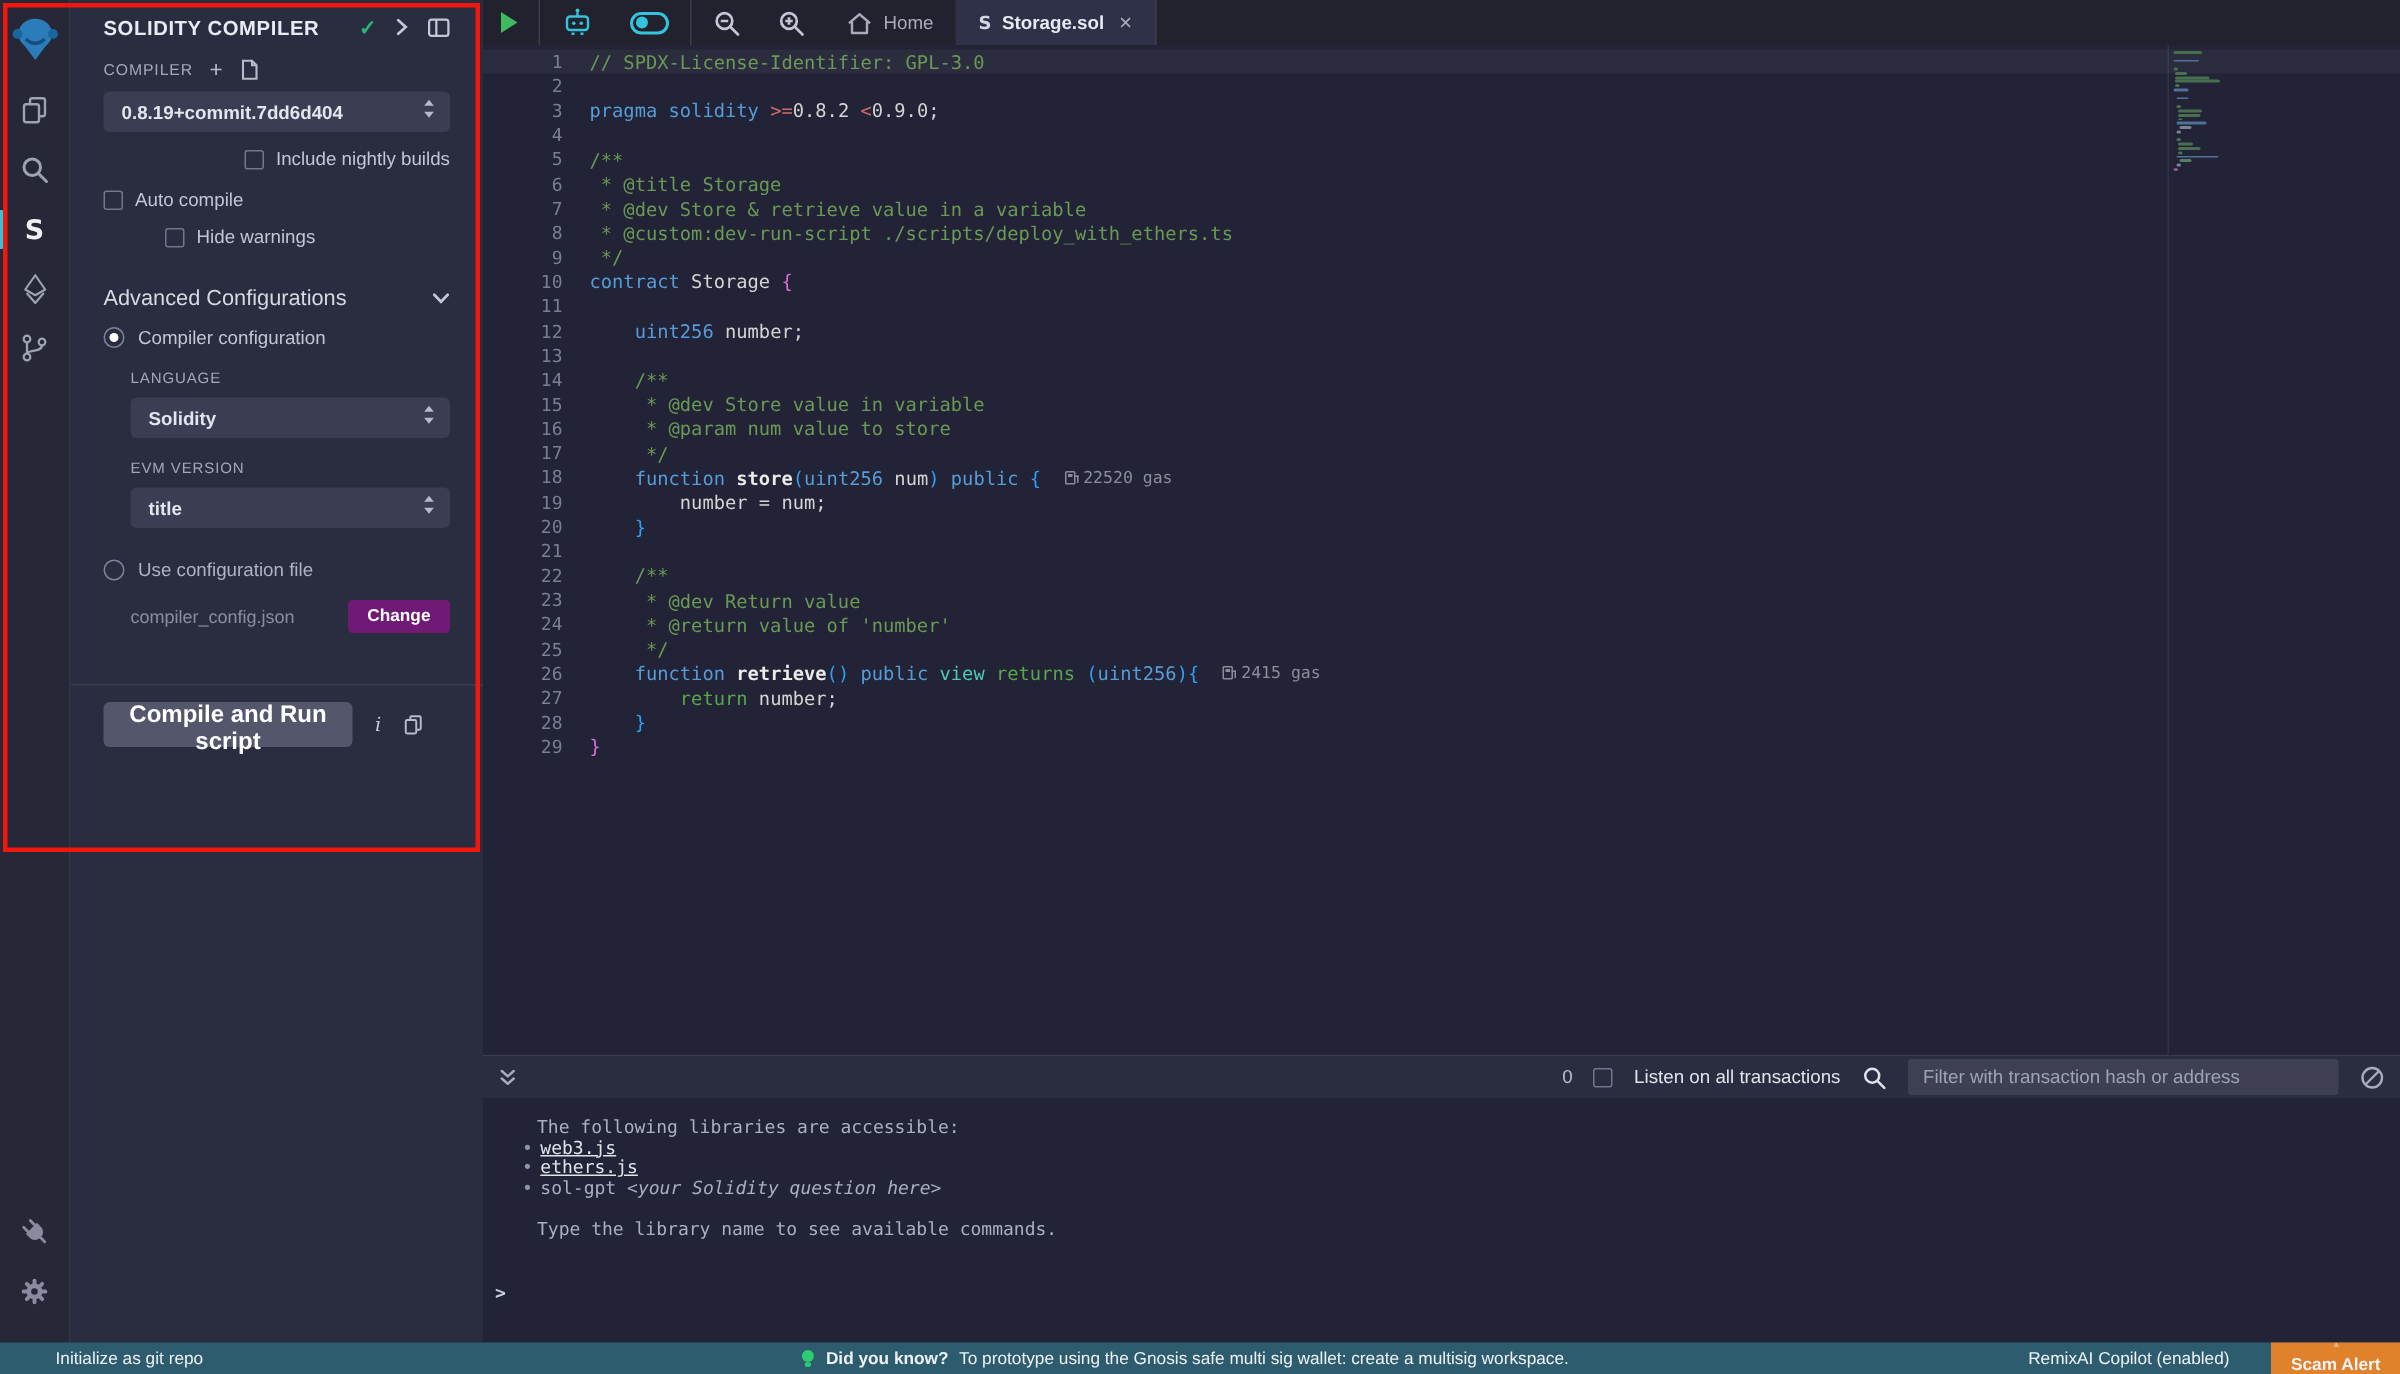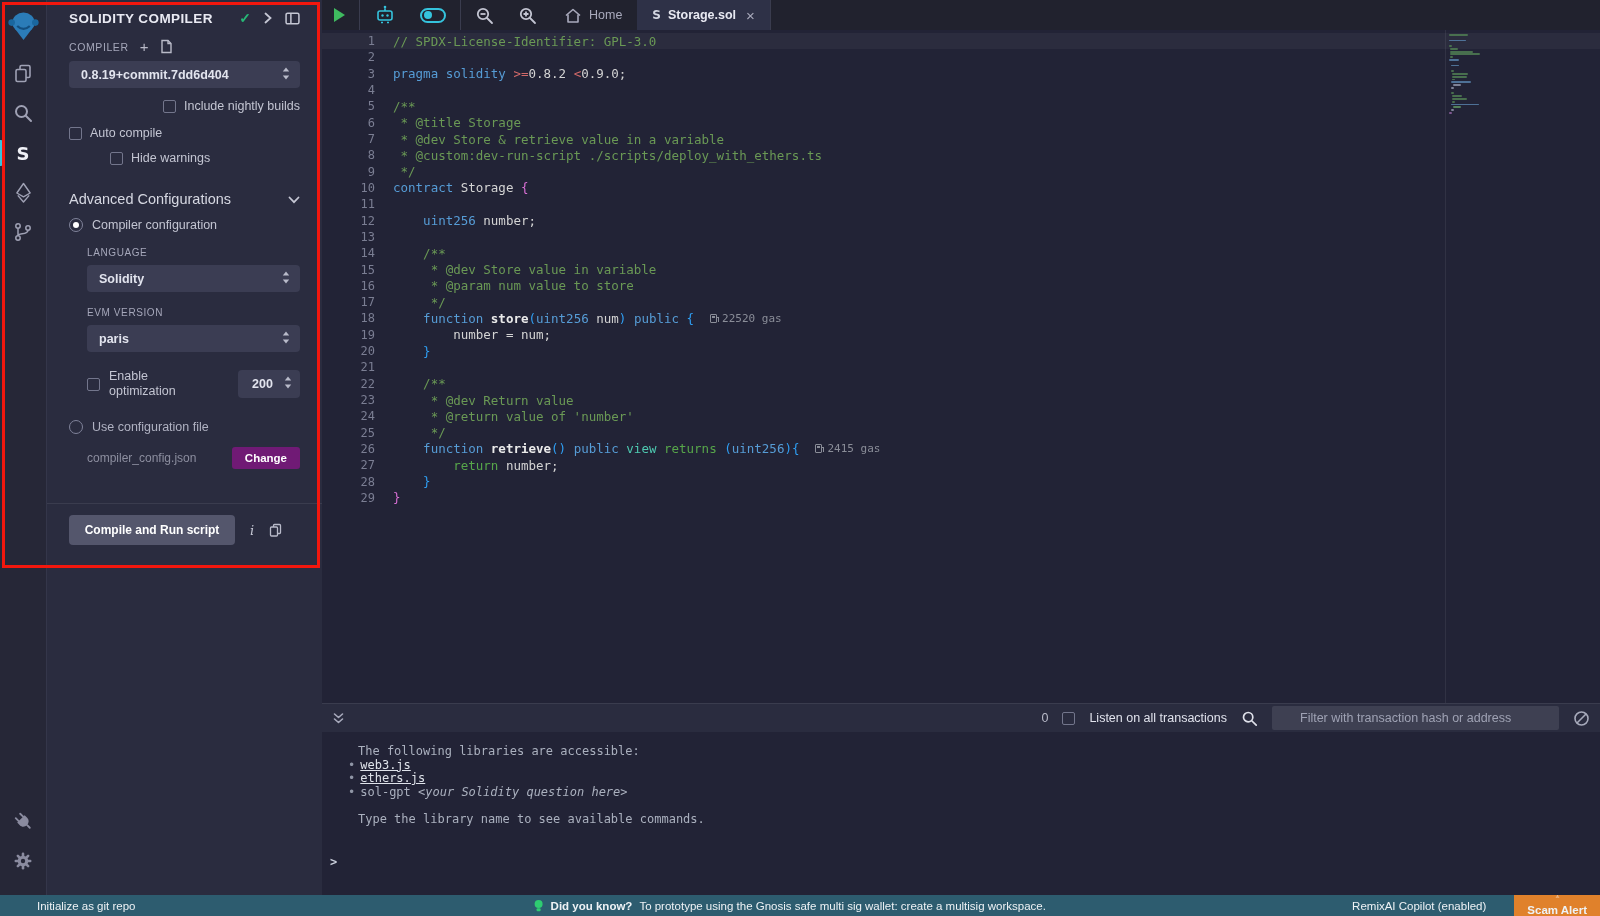--- a/index.html
+++ b/index.html
@@ -58,21 +58,21 @@
   .cfg-row { display:flex; align-items:center; margin-top:13px; }
   .cfg-file { font-size:12px; color:#8c8e9f; }
   .change-btn { margin-left:auto; background:#701a75; color:#fff; font-size:11.5px; font-weight:bold;
                 border:none; border-radius:3px; padding:5px 13px; cursor:pointer; }
   .divider { margin:34px -22px 0 -22px; border-top:1px solid #3a3c4e; }
   .compile-btn { margin-top:9px; width:100%; height:31px; background:#1a80bb; border:none; border-radius:4px;
                  color:#fff; font-size:13px; font-weight:600; display:flex; align-items:center; justify-content:center;
                  gap:9px; cursor:pointer; font-family:"Liberation Sans", sans-serif; }
   .run-row { display:flex; align-items:center; margin-top:11px; gap:15px; }
   .run-btn { width:166px; height:30px; background:#54566c; border:none; border-radius:4px; color:#fff;
-             font-size:12px; font-weight:600; cursor:pointer; font-family:"Liberation Sans", sans-serif; }
+             font-size:16px; font-weight:600; cursor:pointer; font-family:"Liberation Sans", sans-serif; }
   .i-icon { font-family:"DejaVu Serif", serif; font-style:italic; font-size:13px; color:#c5c7d4; cursor:pointer; }
 
   
   .main { flex:1; display:flex; flex-direction:column; min-width:0; }
   .toolbar { height:30px; background:#21222e; display:flex; align-items:stretch; }
   .tb-btn { display:flex; align-items:center; justify-content:center; padding:0 12px; cursor:pointer; }
   .play-tri { width:0; height:0; border-top:7px solid transparent; border-bottom:7px solid transparent;
               border-left:11px solid #3fba5f; }
   .tb-sep { width:1px; background:#3a3c4e; margin:0 2px; }
   .toggle { width:26px; height:15px; border:2px solid #35c3dc; border-radius:8px; position:relative; cursor:pointer; }
@@ -104,21 +104,21 @@
              border-left:1px solid rgba(255,255,255,0.07); padding:4px 4px 0 3px; }
   .mm-line { height:1.9px; margin-bottom:0.9px; border-radius:1px; opacity:.85; }
 
   
   .terminal { height:192px; display:flex; flex-direction:column; border-top:1px solid #3a3c4e; }
   .term-header { height:28px; background:#2a2c3f; display:flex; align-items:center; padding:0 10px; }
   .term-right { margin-left:auto; display:flex; align-items:center; gap:14px; }
   .tx-badge { font-size:12.5px; color:#b9bbc9; }
   .listen-label { font-size:12.5px; color:#e0e2ec; }
   .filter-input { width:287px; height:24px; background:#3e4052; border:none; border-radius:2px;
-                  color:#dfe1ea; font-size:12.5px; padding:0 28px; outline:none;
+                  color:#dfe1ea; font-size:12.5px; padding:0 10px; outline:none;
                   font-family:"Liberation Sans", sans-serif; }
   .filter-input::placeholder { color:#9fa2b4; }
   .term-content { flex:1; background:#222336; font-family:"DejaVu Sans Mono", monospace;
                   font-size:12px; color:#aab0be; padding-top:13px; line-height:13.6px; }
   .tline { padding-left:36px; }
   .tline.bullet { padding-left:26px; }
   .tline .blt { margin-right:5px; color:#8f95a5; }
   .tline .link { color:#dfe3ea; text-decoration:underline; cursor:pointer; }
   .tline .hint { font-style:italic; }
   .tgap { height:13.6px; }
@@ -270,42 +270,29 @@
         <span class="caret">
           <svg width="8" height="13" viewBox="0 0 8 13" fill="#b9bbca">
               <path d="M4 0.5 L7.2 4.5 H0.8 Z"></path>
               <path d="M4 12.5 L0.8 8.5 H7.2 Z"></path>
             </svg>
         </span>
       </div>
 
       <div class="field-label sub">EVM VERSION</div>
       <div class="select sub">
-        <span class="val">paris</span>
+        <span class="val">title</span>
         <span class="caret">
           <svg width="8" height="13" viewBox="0 0 8 13" fill="#b9bbca">
               <path d="M4 0.5 L7.2 4.5 H0.8 Z"></path>
               <path d="M4 12.5 L0.8 8.5 H7.2 Z"></path>
             </svg>
         </span>
       </div>
 
-      <div class="opt-row sub">
-        <span class="cb"></span>
-        <span class="opt-label">Enable optimization</span>
-        <span class="num-input">
-          <span class="val">200</span>
-          <span class="caret" style="margin-left:auto">
-            <svg width="8" height="13" viewBox="0 0 8 13" fill="#b9bbca">
-                <path d="M4 0.5 L7.2 4.5 H0.8 Z"></path>
-                <path d="M4 12.5 L0.8 8.5 H7.2 Z"></path>
-              </svg>
-          </span>
-        </span>
-      </div>
 
       <div class="radio-row dim" style="margin-top:21px">
         <span class="radio"></span>
         <span>Use configuration file</span>
       </div>
 
       <div class="cfg-row sub">
         <span class="cfg-file">compiler_config.json</span>
         <button class="change-btn">Change</button>
       </div>

